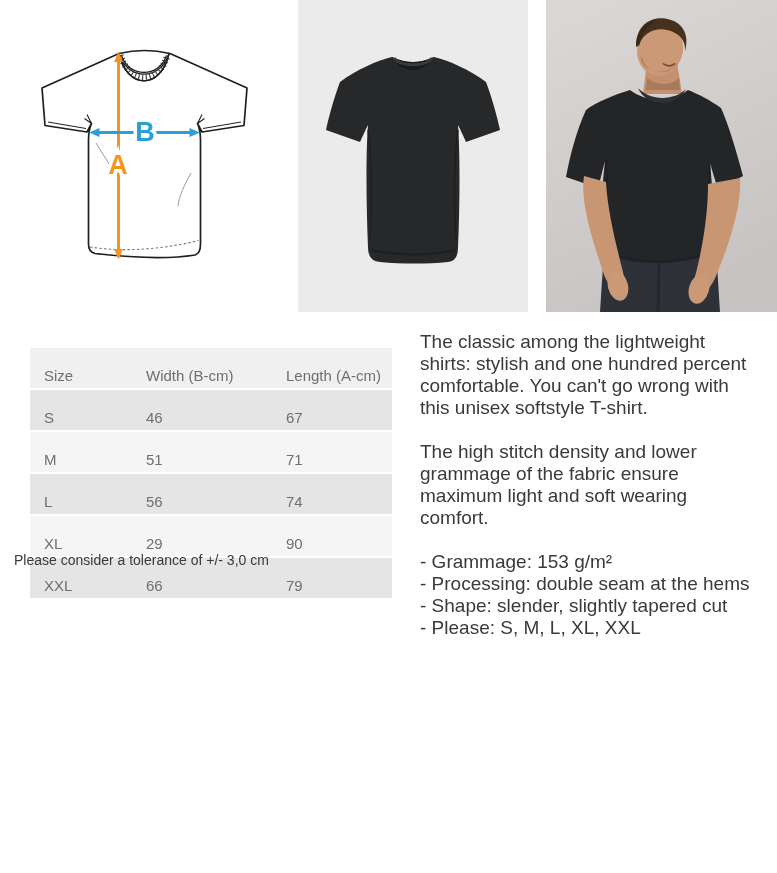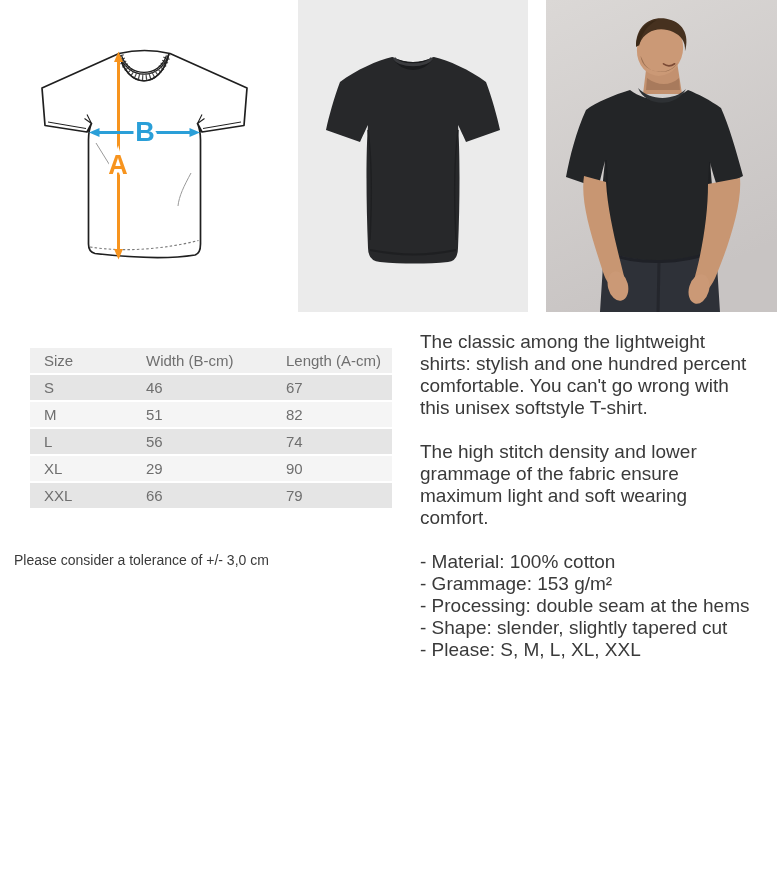--- a/index.html
+++ b/index.html
@@ -8,21 +8,21 @@
 
   
   .diagram-panel { position: absolute; left: 0; top: 0; width: 298px; height: 312px; background: #fff; }
   .diagram-panel svg { position: absolute; left: 25px; top: 26px; }
   .product-panel { position: absolute; left: 298px; top: 0; width: 230px; height: 312px; background: #ebebeb; }
   .model-panel   { position: absolute; left: 546px; top: 0; width: 231px; height: 312px; }
 
   
   .size-table { position: absolute; left: 30px; top: 346px; width: 362px;
     border-collapse: separate; border-spacing: 0 2px; font-size: 15px; color: #6f6f6f; }
-  .size-table th, .size-table td { font-weight: normal; text-align: left; padding: 4px 0 4px 14px; height: 19px; }
+  .size-table th, .size-table td { font-weight: normal; text-align: left; padding: 19px 0 4px 14px; height: 19px; }
   .size-table col.c1 { width: 102px; } .size-table col.c2 { width: 140px; } .size-table col.c3 { width: 120px; }
   .size-table thead tr { background: #f0f0f0; }
   .size-table tbody tr:nth-child(odd)  { background: #e5e5e5; }
   .size-table tbody tr:nth-child(even) { background: #f5f5f5; }
 
   .tolerance { position: absolute; left: 14px; top: 552px; font-size: 14px; color: #3a3a3a; }
 
   
   .desc { position: absolute; left: 420px; top: 331px; width: 338px; font-size: 19px; line-height: 22px; color: #3a3a3a; }
   .desc p { margin-bottom: 22px; }
@@ -176,21 +176,21 @@
     </thead>
     <tbody>
       <tr>
         <td>S</td>
         <td>46</td>
         <td>67</td>
       </tr>
       <tr>
         <td>M</td>
         <td>51</td>
-        <td>82</td>
+        <td>71</td>
       </tr>
       <tr>
         <td>L</td>
         <td>56</td>
         <td>74</td>
       </tr>
       <tr>
         <td>XL</td>
         <td>29</td>
         <td>90</td>
@@ -202,21 +202,20 @@
       </tr>
     </tbody>
   </table>
 
   <p class="tolerance">Please consider a tolerance of +/- 3,0 cm</p>
 
   <div class="desc">
     <p>The classic among the lightweight shirts: stylish and one hundred percent comfortable. You can't go wrong with this unisex softstyle T-shirt.</p>
     <p>The high stitch density and lower grammage of the fabric ensure maximum light and soft wearing comfort.</p>
     <div>
-      <div class="spec-line">- Material: 100% cotton</div>
       <div class="spec-line">- Grammage: 153 g/m²</div>
       <div class="spec-line">- Processing: double seam at the hems</div>
       <div class="spec-line">- Shape: slender, slightly tapered cut</div>
       <div class="spec-line">- Please: S, M, L, XL, XXL</div>
     </div>
   </div>
 
 </div>
 
 </body></html>

